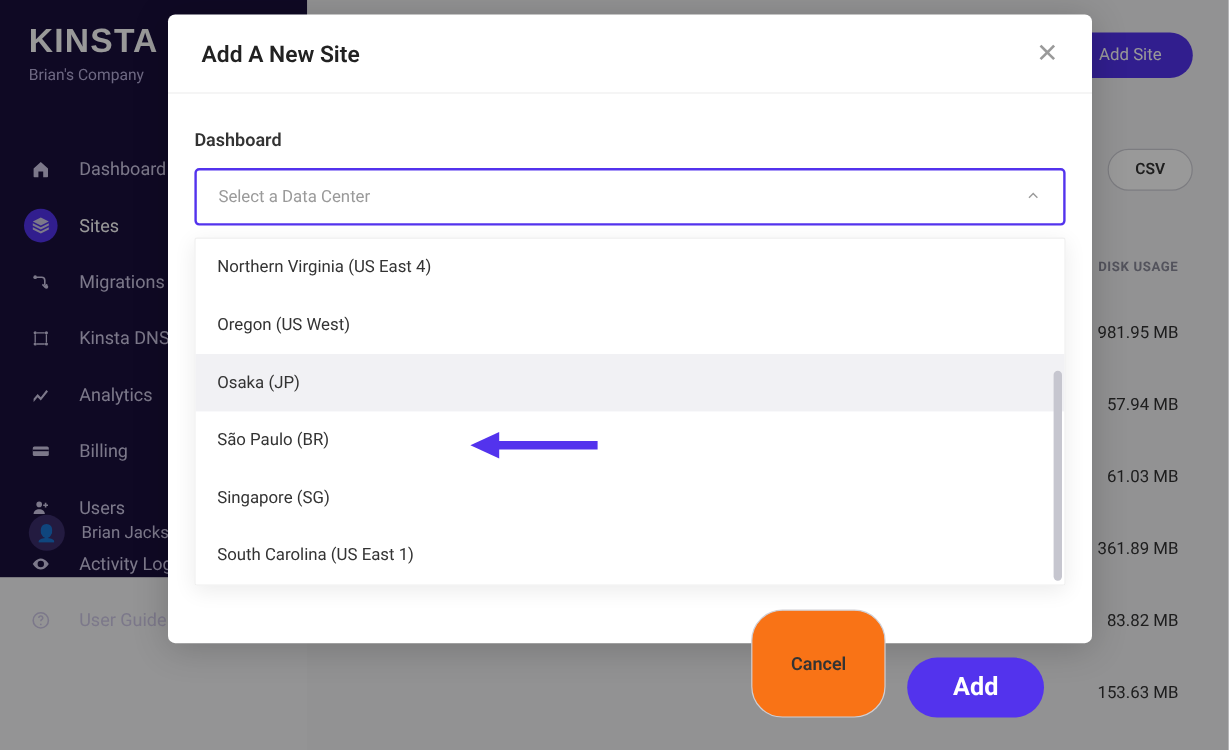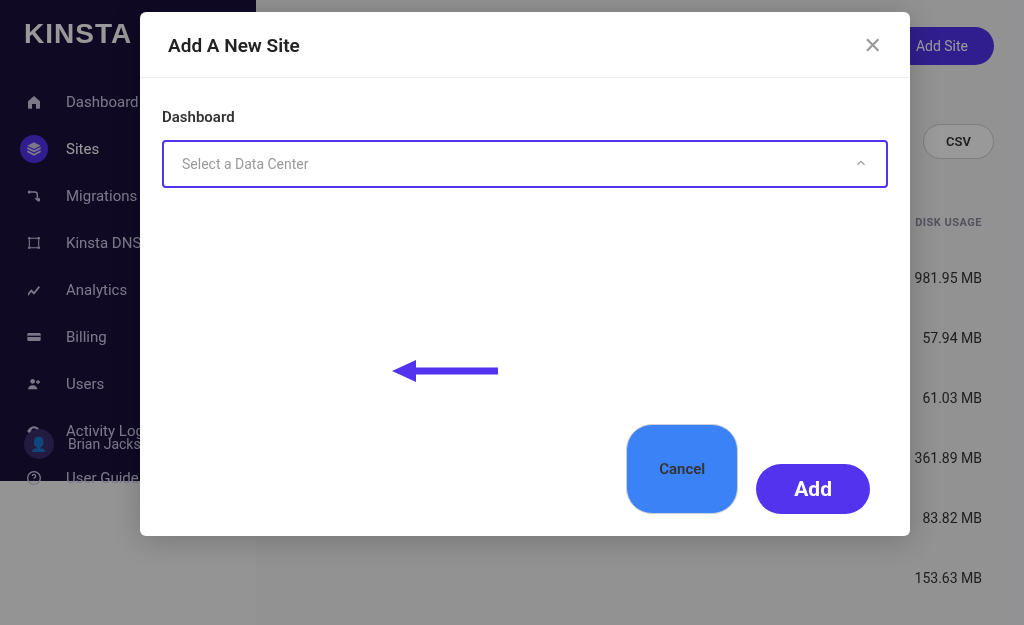--- a/index.html
+++ b/index.html
@@ -38,28 +38,29 @@
     .select-placeholder { color:#9a9a9a; font-size:14px; }
     .chevron { margin-left:auto; color:#9a9a9a; }
     .dropdown { margin-top:10px; border:1px solid #eee; border-radius:2px; box-shadow:0 4px 18px rgba(0,0,0,0.08); max-height:290px; overflow:hidden; position:relative;}
     .option { padding:16px 18px; font-size:14px; color:#333; cursor:pointer; background:#fff;}
     .option.highlight { background:#f1f1f4; }
     .scroll-thumb { position:absolute; right:2px; top:110px; width:7px; height:175px; background:#c6c6cf; border-radius:4px;}
     
     .arrow { position:absolute; left:250px; top:345px; z-index:20; pointer-events:none;}
     .arrow svg { display:block; }
     .modal-footer { display:flex; justify-content:flex-end; gap:18px; padding:20px 40px 22px; }
-    .btn-outline { background:#3b82f6; border:1px solid #cfcfd6; color:#333; border-radius:26px; padding:1px 32px; font-size:15px; font-weight:600; cursor:pointer;}
+    .btn-outline { background:#f97316; border:1px solid #cfcfd6; color:#333; border-radius:26px; padding:1px 32px; font-size:15px; font-weight:600; cursor:pointer;}
     .btn-add { background:#5333ed; color:#fff; border:none; border-radius:26px; padding:13px 38px; font-size:21px; font-weight:700; cursor:pointer;margin-top:40px;}
   </style>
 </head>
 <body>
 
 <aside class="sidebar">
   <div class="logo">KINSTA</div>
+  <div class="company">Brian's Company</div>
   <nav class="nav" id="nav">
       <div class="nav-item">
         <span class="nav-icon-wrap">
           <span class="nav-icon">
             <svg viewBox="0 0 24 24">
               <path d="M3 11l9-8 9 8v10a1 1 0 0 1-1 1h-5v-7h-6v7H4a1 1 0 0 1-1-1z"></path>
             </svg>
           </span>
         </span>
         <span class="nav-label">Dashboard</span>
@@ -189,20 +190,29 @@
   <div class="modal-body">
     <div class="field-label">Dashboard</div>
     <div class="select-box">
       <span class="select-placeholder">Select a Data Center</span>
       <span class="chevron">
         <svg width="14" height="14" viewBox="0 0 24 24" fill="none" stroke="currentColor" stroke-width="2">
             <polyline points="18 15 12 9 6 15"></polyline>
           </svg>
       </span>
     </div>
+    <div class="dropdown" id="dropdown">
+      <div class="option">Northern Virginia (US East 4)</div>
+        <div class="option">Oregon (US West)</div>
+        <div class="option highlight">Osaka (JP)</div>
+        <div class="option">São Paulo (BR)</div>
+        <div class="option">Singapore (SG)</div>
+        <div class="option">South Carolina (US East 1)</div>
+        <div class="scroll-thumb"></div>
+    </div>
   </div>
   <div class="modal-footer">
     <button class="btn-outline">Cancel</button>
     <button class="btn-add">Add</button>
   </div>
 
   <div class="arrow">
     <svg width="110" height="28" viewBox="0 0 110 28">
       <line x1="108" y1="14" x2="20" y2="14" stroke="#5333ed" stroke-width="7"></line>
       <polygon points="2,14 26,3 26,25" fill="#5333ed"></polygon>

